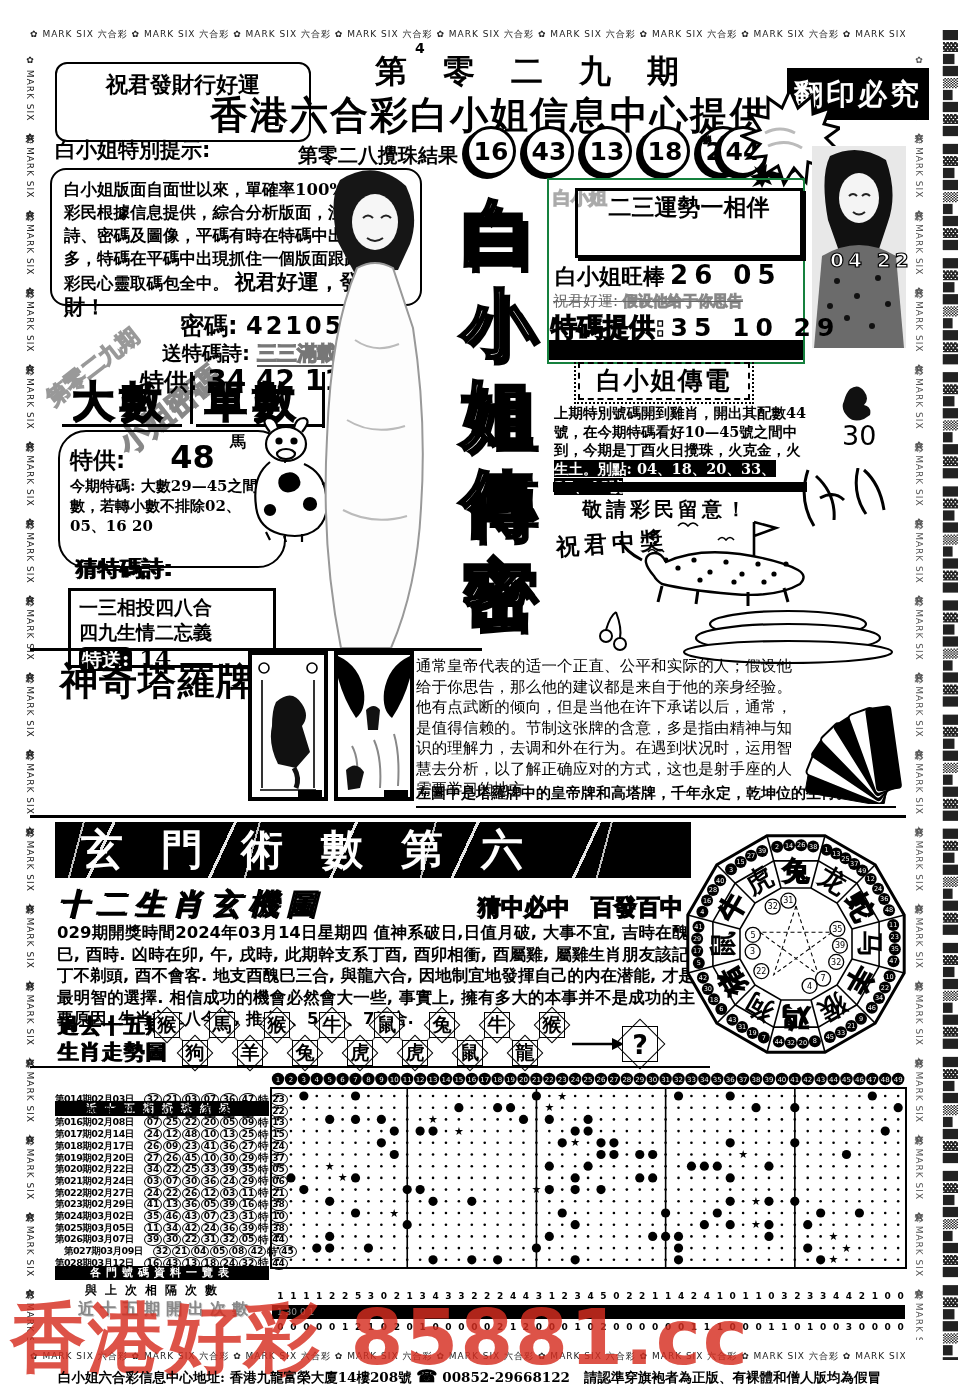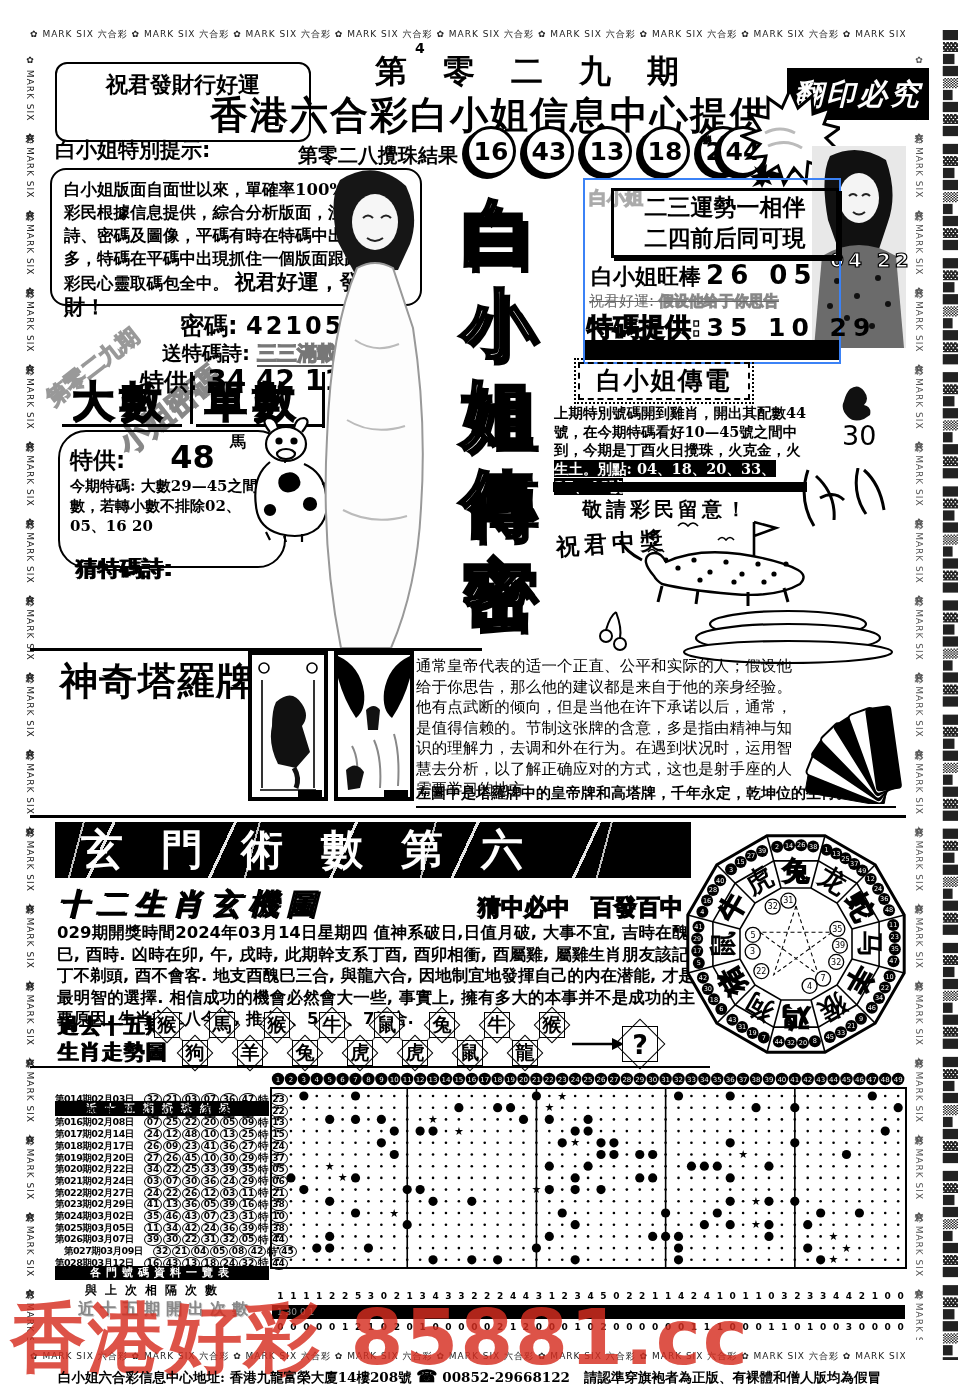--- a/index.html
+++ b/index.html
@@ -45,21 +45,21 @@
   <div class="abs strip vstrip" id="strip-right" style="left:903px;top:55px;width:22px;height:1285px;color:#555;">✿ MARK SIX 六合彩  ✿ MARK SIX 六合彩  ✿ MARK SIX 六合彩  ✿ MARK SIX 六合彩  ✿ MARK SIX 六合彩  ✿ MARK SIX 六合彩  ✿ MARK SIX 六合彩  ✿ MARK SIX 六合彩  ✿ MARK SIX 六合彩  ✿ MARK SIX 六合彩  ✿ MARK SIX 六合彩  ✿ MARK SIX 六合彩  ✿ MARK SIX 六合彩  ✿ MARK SIX 六合彩  ✿ MARK SIX 六合彩  ✿ MARK SIX 六合彩  ✿ MARK SIX 六合彩  ✿ MARK SIX 六合彩</div>
   <div class="abs strip vstrip" id="strip-blocks" style="left:932px;top:30px;width:26px;height:1330px;font-size:13px;letter-spacing:2px;">█▓▆█▒▅█▓█ █▓▆█▒▅█▓█ █▓▆█▒▅█▓█ █▓▆█▒▅█▓█ █▓▆█▒▅█▓█ █▓▆█▒▅█▓█ █▓▆█▒▅█▓█ █▓▆█▒▅█▓█ █▓▆█▒▅█▓█ █▓▆█▒▅█▓█ █▓▆█▒▅█▓█ █▓▆█▒▅█▓█ █▓▆█▒▅█▓█ █▓▆█▒▅█▓█ █▓▆█▒▅█▓█ █▓▆█▒▅█▓█ █▓▆█▒▅█▓█ █▓▆█▒▅█▓█ █▓▆█▒▅█▓█ █▓▆█▒▅█▓█ █▓▆█▒▅█▓█ █▓▆█▒▅█▓█</div>
   <div class="abs strip" id="strip-bottom" style="left:30px;top:1350px;width:875px;height:18px;">✿ MARK SIX 六合彩  ✿ MARK SIX 六合彩  ✿ MARK SIX 六合彩  ✿ MARK SIX 六合彩  ✿ MARK SIX 六合彩  ✿ MARK SIX 六合彩  ✿ MARK SIX 六合彩  ✿ MARK SIX 六合彩  ✿ MARK SIX 六合彩  ✿ MARK SIX 六合彩  ✿ MARK SIX 六合彩  ✿ MARK SIX 六合彩  ✿ MARK SIX 六合彩  ✿ MARK SIX 六合彩</div>
 
   <div class="abs" style="left:55px;top:62px;width:252px;height:70px;border:2.5px solid #000;border-radius:12px;text-align:center;font-size:22px;font-weight:bold;padding-top:6px;line-height:29px;">
     <div>祝君發財行好運</div>
   </div>
   <div class="abs b" style="left:415px;top:40px;font-size:14px;">4</div>
   <div class="abs b serif" style="left:330px;top:50px;width:430px;font-size:32px;letter-spacing:36px;text-align:center;white-space:nowrap;">第零二九期</div>
   <div class="abs b serif" style="left:210px;top:90px;width:565px;font-size:38px;letter-spacing:2px;white-space:nowrap;">香港六合彩白小姐信息中心提供</div>
-  <div class="abs b" style="left:787px;top:68px;width:142px;height:52px;background:#000;color:#fff;font-size:29px;text-align:center;line-height:52px;letter-spacing:3px;font-style:italic;">翻印必究</div>
+  <div class="abs b" style="left:787px;top:68px;width:142px;height:52px;background:#000;color:#fff;font-size:29px;text-align:center;line-height:52px;letter-spacing:3px;">翻印必究</div>
   <div class="abs b" style="left:55px;top:136px;font-size:21px;text-align:right;">白小姐特別提示:</div>
   <div class="abs b" style="left:298px;top:142px;font-size:20px;">第零二八攪珠結果</div>
   <div class="abs balls" id="balls" style="left:466px;top:126px;">
       <div class="ball">16</div>
       <div class="ball">43</div>
       <div class="ball">13</div>
       <div class="ball">18</div>
       <div class="ball">24</div>
       <div class="ball">32</div>
     </div>
@@ -145,25 +145,24 @@
   </svg>
 
   <div class="abs" id="vtitle" style="left:452px;top:188px;width:90px;text-align:center;">
       <span class="vtitle-ch">白</span>
       <span class="vtitle-ch">小</span>
       <span class="vtitle-ch">姐</span>
       <span class="vtitle-ch">傳</span>
       <span class="vtitle-ch">密</span>
     </div>
 
-  <div class="abs" style="left:583px;top:178px;width:254px;height:182px;border:2px solid #3b82f6;">
+  <div class="abs" style="left:547px;top:178px;width:254px;height:182px;border:2px solid #15803d;">
     <div class="abs stamp" style="left:4px;top:6px;font-size:18px;-webkit-text-stroke:1.2px #aaa;">白小姐</div>
     <div class="abs b serif" style="left:26px;top:8px;width:222px;height:64px;border:3px solid #000;box-shadow:3px 3px 0 #000;text-align:center;font-size:23px;line-height:31px;">
       <div>二三運勢一相伴</div>
-      <div>二四前后同可現</div>
     </div>
     <div class="abs" style="left:6px;top:80px;white-space:nowrap;">
       <span class="b serif" style="font-size:22px;">白小姐旺棒</span>
       <span class="b" style="font-size:26px;letter-spacing:6px;">26  05</span>
     </div>
     <div class="abs" style="left:4px;top:112px;font-size:15px;color:#666;text-decoration:line-through;white-space:nowrap;">
       <span>祝君好運:</span>
       <span class="stamp" style="-webkit-text-stroke:1px #888;">假设他给于你思告</span>
     </div>
     <div class="abs" style="left:2px;top:130px;white-space:nowrap;">
@@ -219,20 +218,28 @@
       <path d="M104,118 l-4,16 M140,122 l-2,14 M190,124 l0,14 M226,120 l4,14" stroke="#000" stroke-width="3"></path>
     </g>
     <g fill="#fff" stroke="#000" stroke-width="2">
       <circle cx="48" cy="168" r="6"></circle>
         <circle cx="62" cy="176" r="6"></circle>
       <path d="M48,162 q4,-14 10,-18 M62,170 q2,-10 -4,-26" fill="none"></path>
     </g>
   </svg>
 
   <div class="abs b" style="left:75px;top:554px;font-size:22px;text-shadow:1.6px 0 #000;">猜特碼詩:</div>
+  <div class="abs serif b" style="left:68px;top:588px;width:208px;height:80px;border:3px solid #000;padding:4px 8px;box-sizing:border-box;font-size:19px;line-height:25px;">
+    <div>一三相投四八合</div>
+    <div>四九生情二忘義</div>
+    <div style="font-size:20px;">
+      <span class="hl" style="border-radius:6px;padding:0 3px;">特送:</span>
+      <span style="font-size:23px;">14</span>
+    </div>
+  </div>
 
   <div class="abs" style="left:30px;top:648px;width:452px;border-top:3px solid #000;"></div>
   <div class="abs b" style="left:60px;top:656px;font-size:38px;letter-spacing:1px;">神奇塔羅牌</div>
   <svg class="abs" style="left:248px;top:650px;" width="166" height="152" viewBox="0 0 166 152">
     <rect x="2" y="3" width="76" height="146" fill="#fff" stroke="#000" stroke-width="4"></rect>
     <g stroke="#000" fill="none" stroke-width="1.6">
       <circle cx="16" cy="18" r="5"></circle>
         <circle cx="64" cy="18" r="5"></circle>
       <path d="M12,140 l56,0 M14,30 l0,108 M66,30 l0,108"></path>
     </g>

